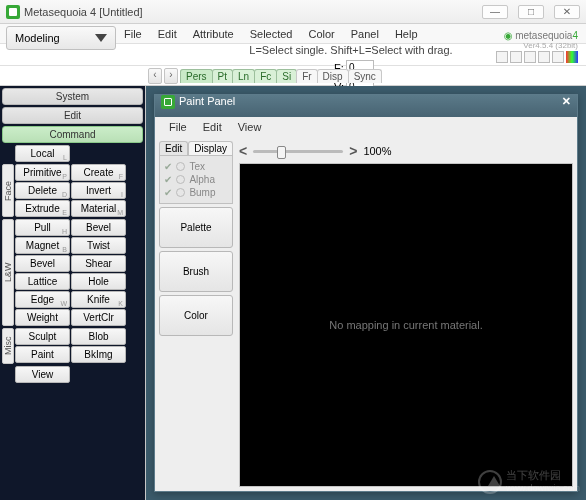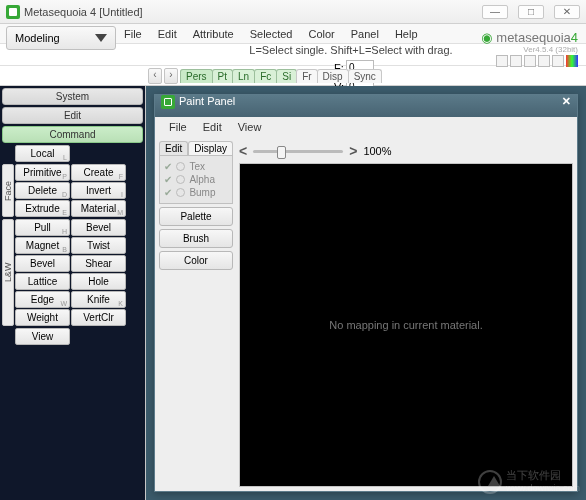--- a/index.html
+++ b/index.html
@@ -18,21 +18,21 @@
 .modebar { position:absolute; left:6px; top:26px; width:110px; height:24px; border:1px solid #c0c0c0; background:linear-gradient(#f9f9f9,#e8e8e8); display:flex; align-items:center; justify-content:space-between; padding:0 8px; border-radius:3px; z-index:5;}
 .modebar .tri { width:0; height:0; border-left:6px solid transparent; border-right:6px solid transparent; border-top:8px solid #444; }
 
 .toolbar2 { height:22px; display:flex; align-items:center; padding-left:116px; gap:4px; border-bottom:1px solid #e0e0e0;flex-direction:column; }
 .toolbar2 .hint { color:#444; white-space:nowrap; }
 .toolbar2 .fld { display:flex; align-items:center; gap:2px; margin-left:6px; }
 .toolbar2 .fld input { width:28px; height:15px; border:1px solid #bbb; font-size:10px; padding:0 2px;}
 .toolbar2 .selock { border:1px solid #bbb; background:#efefef; padding:13px 8px; margin-left:6px; font-size:10px;font-family:Liberation Serif, serif;}
 
 .logo { position:absolute; right:8px; top:30px; display:flex; flex-direction:column; align-items:flex-end; color:#777; }
-.logo .nm { font-size:13px; letter-spacing:0; }
+.logo .nm { font-size:10px; letter-spacing:0; }
 .logo .nm b{ color:#37a837; font-weight:normal;}
 .logo .ver { font-size:8px; color:#aaa; }
 .logo .iconrow { display:flex; gap:2px; margin-top:1px; }
 .logo .iconrow span{ width:12px; height:12px; border:1px solid #bbb; background:#f4f4f4; display:inline-block; position:relative;}
 .logo .iconrow span:last-child{ background:linear-gradient(90deg,#f33,#3f3,#33f); border:none;}
 
 .tabstrip { height:20px; display:flex; align-items:center; padding-left:148px; gap:0; border-bottom:1px solid #d0d0d0; }
 .tab { border:1px solid #9cbf9c; border-bottom:none; padding:1px 5px; background:#d9f0d7; color:#2a6b2a; font-size:10px; border-radius:3px 3px 0 0; margin-right:-1px;}
 .tab.w { background:#f7f7f7; border-color:#c8c8c8; color:#555;}
 .tab.sel { background:#caeac8; }
@@ -60,21 +60,21 @@
 .pp-menu span{ padding:2px 8px; color:#333;}
 .pp-body { flex:1; display:flex; padding:4px; gap:6px;}
 .pp-left { width:74px; }
 .pp-tabs { display:flex; }
 .pp-tabs span{ border:1px solid #c0c0c0; padding:1px 5px; font-size:10px; background:#f4f4f4; border-bottom:none; border-radius:3px 3px 0 0;}
 .pp-tabs span.act{ background:#e6e6e6;}
 .pp-chk { border:1px solid #c0c0c0; background:#e6e6e6; padding:4px; font-size:10px; color:#888;}
 .pp-chk div{ display:flex; align-items:center; gap:4px; padding:1px 0;}
 .pp-chk .ck{ color:#9a9;}
 .pp-chk .rd{ width:9px; height:9px; border:1px solid #bbb; border-radius:50%; display:inline-block;}
-.pp-btn { border:1px solid #b8b8b8; border-radius:3px; background:linear-gradient(#f7f7f7,#e5e5e5); padding:3px 0; text-align:center; font-size:10px; margin-top:3px;}
+.pp-btn { border:1px solid #b8b8b8; border-radius:3px; background:linear-gradient(#f7f7f7,#e5e5e5); padding:14px 0; text-align:center; font-size:10px; margin-top:3px;}
 .pp-right { flex:1; display:flex; flex-direction:column;}
 .pp-slider { display:flex; align-items:center; gap:6px; padding:2px 0 4px;}
 .pp-slider .arr{ font-weight:bold; color:#555; font-size:14px;}
 .pp-slider .track{ width:90px; height:3px; background:#bbb; position:relative; border-radius:2px;}
 .pp-slider .track::after{content:""; position:absolute; left:24px; top:-4px; width:7px; height:11px; background:#f5f5f5; border:1px solid #888; border-radius:2px;}
 .pp-canvas { flex:1; border:1px solid #c4c4c4; background:#000000; display:flex; align-items:center; justify-content:center; color:#777; font-size:11px;}
 
 .watermark{ position:absolute; right:6px; bottom:6px; color:rgba(255,255,255,.25); font-size:16px; display:flex; align-items:center; gap:4px; pointer-events:none;}
 .watermark .c{ width:24px; height:24px; border:2px solid rgba(255,255,255,.25); border-radius:50%; position:relative;}
 .watermark .c::after{content:""; position:absolute; left:8px; top:4px; width:0; height:0; border-left:6px solid transparent; border-right:6px solid transparent; border-bottom:10px solid rgba(255,255,255,.25);}
@@ -165,20 +165,27 @@
           <div class="tb">Magnet<sub>B</sub></div>
           <div class="tb">Twist</div>
           <div class="tb">Bevel</div>
           <div class="tb">Shear</div>
           <div class="tb">Lattice</div>
           <div class="tb">Hole</div>
           <div class="tb">Edge<sub>W</sub></div>
           <div class="tb">Knife<sub>K</sub></div>
           <div class="tb">Weight</div>
           <div class="tb">VertClr</div>
+        </div>
+        <div class="toolgrid">
+          <div class="cat" style="--rs: 3;">Misc</div>
+          <div class="tb">Sculpt</div>
+          <div class="tb">Blob</div>
+          <div class="tb">Paint</div>
+          <div class="tb">BkImg</div>
         </div>
         <div class="toolgrid" style="grid-template-columns: 12px 55px 55px;">
           <div style="grid-column: 1;"></div>
           <div class="tb">View</div>
         </div>
       </div>
   </div>
 
   <div class="viewport">
     <div class="paintpanel">

